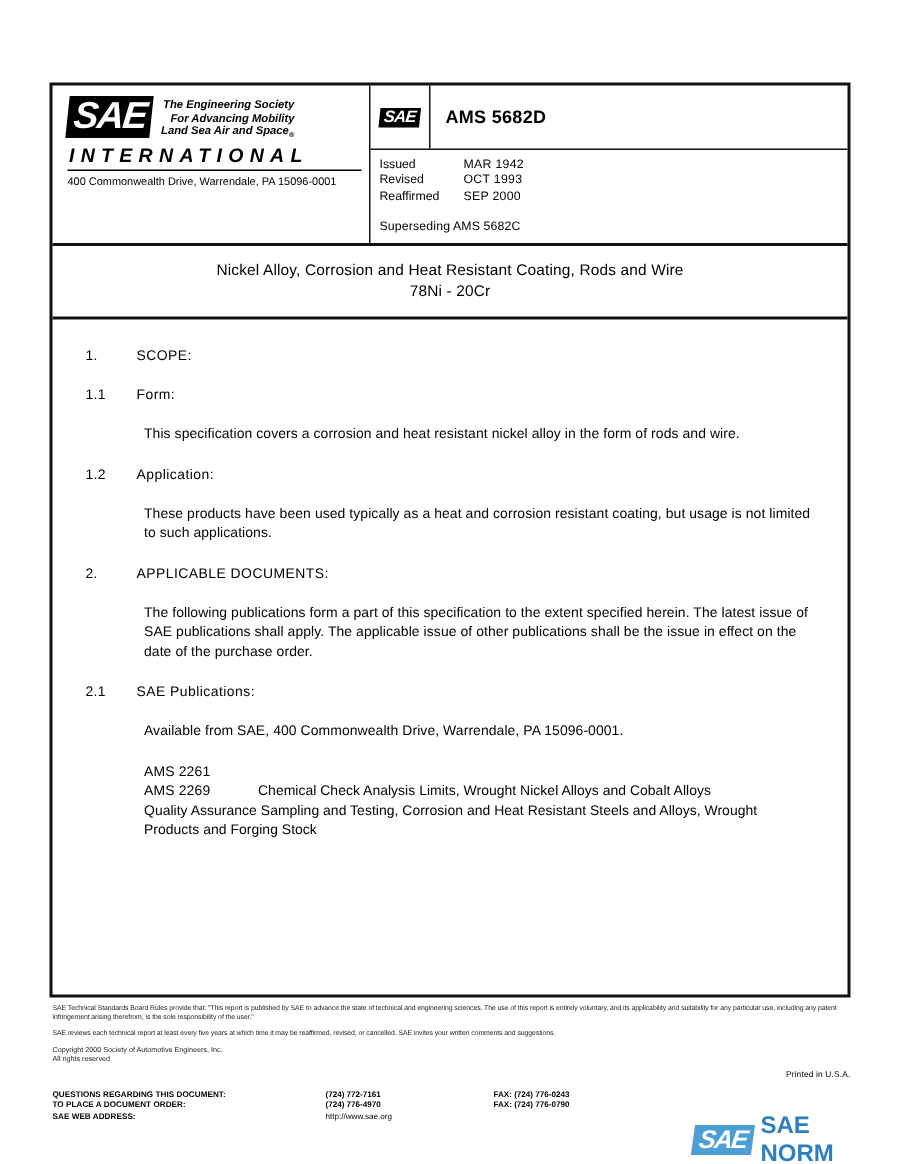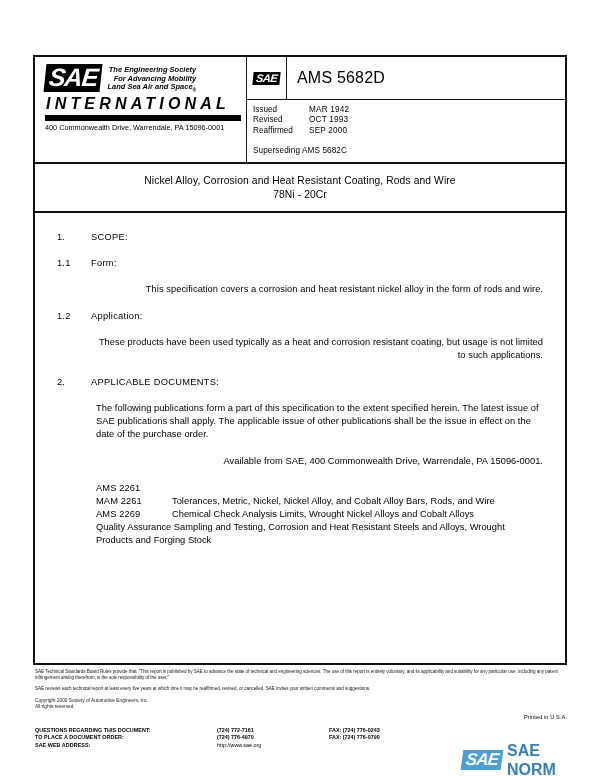--- a/index.html
+++ b/index.html
@@ -88,31 +88,31 @@
     font-size: 7.5px;
     font-style: italic;
     font-weight: bold;
     line-height: 8.6px;
     padding-top: 2px;
     letter-spacing: 0px;
     text-align: right;
   }
   .sae-tagline .reg { font-size: 5px; vertical-align: sub; }
   .sae-international {
-    font-size: 16px;
+    font-size: 13px;
     font-weight: bold;
     font-style: italic;
     letter-spacing: 4.2px;
     margin-top: 1px;
     padding-left: 1px;
   }
   .sae-address {
     font-size: 7.3px;
     letter-spacing: 0px;
-    border-top: 6px solid #000000;
+    border-top: 1px solid #000000;
     margin-top: 2px;
     padding-top: 2px;
     width: 196px;
   }
 
   
   .ams-title {
     font-size: 14.5px;
     font-weight: bold;
     line-height: 17.5px;
@@ -140,22 +140,22 @@
     font-weight: bold;
     font-style: italic;
     font-size: 11px;
     background: #000;
     color: #fff;
     padding: 0px 3px 1px 3px;
     transform: skewX(-6deg);
     letter-spacing: -0.5px;
   }
   .num-value {
-    font-size: 16px;
-    font-weight: normal;
+    font-size: 12px;
+    font-weight: bold;
     padding-left: 10px;
     letter-spacing: 0.2px;
   }
   .num-dates {
     flex: 1;
     padding: 5px 0 0 6px;
     font-size: 8.2px;
     line-height: 10.4px;
   }
   .date-row { display: flex; align-items: center; }
@@ -211,21 +211,20 @@
     flex-shrink: 0;
     letter-spacing: 0.2px;
   }
   .sec-head {
     letter-spacing: 0.3px;
   }
   .para {
     margin-left: 39px;
     margin-bottom: 14px;
     letter-spacing: 0.05px;
-    text-align: right;
   }
   .para-block {
     margin-left: 39px;
     margin-bottom: 14px;
     letter-spacing: 0.05px;
   }
 
   
   .pub-list {
     margin-left: 39px;
@@ -397,30 +396,30 @@
 
       <div class="para">These products have been used typically as a heat and corrosion resistant coating, but usage is not limited to such applications.</div>
 
       <div class="sec-row">
         <span class="sec-num">2.</span>
         <span class="sec-head">APPLICABLE DOCUMENTS:</span>
       </div>
 
       <div class="para-block">The following publications form a part of this specification to the extent specified herein.  The latest issue of SAE publications shall apply.  The applicable issue of other publications shall be the issue in effect on the date of the purchase order.</div>
 
+      <div class="sec-row">
+        <span class="sec-num">2.1</span>
+        <span class="sec-head">SAE Publications:</span>
+      </div>
 
       <div class="para">Available from SAE, 400 Commonwealth Drive, Warrendale, PA  15096-0001.</div>
 
       <div class="pub-list">
         <div class="pub-item">
           <span class="pub-code">AMS 2261</span>
-        </div>
-        <div class="pub-item">
-          <span class="pub-code">MAM 2261</span>
-          <span class="pub-desc">Tolerances, Metric, Nickel, Nickel Alloy, and Cobalt Alloy Bars, Rods, and Wire</span>
         </div>
         <div class="pub-item">
           <span class="pub-code">AMS 2269</span>
           <span class="pub-desc">Chemical Check Analysis Limits, Wrought Nickel Alloys and Cobalt Alloys</span>
         </div>
         <div class="pub-item spaced">
           <span class="pub-desc">Quality Assurance Sampling and Testing, Corrosion and Heat Resistant Steels and Alloys, Wrought Products and Forging Stock</span>
         </div>
       </div>
 

